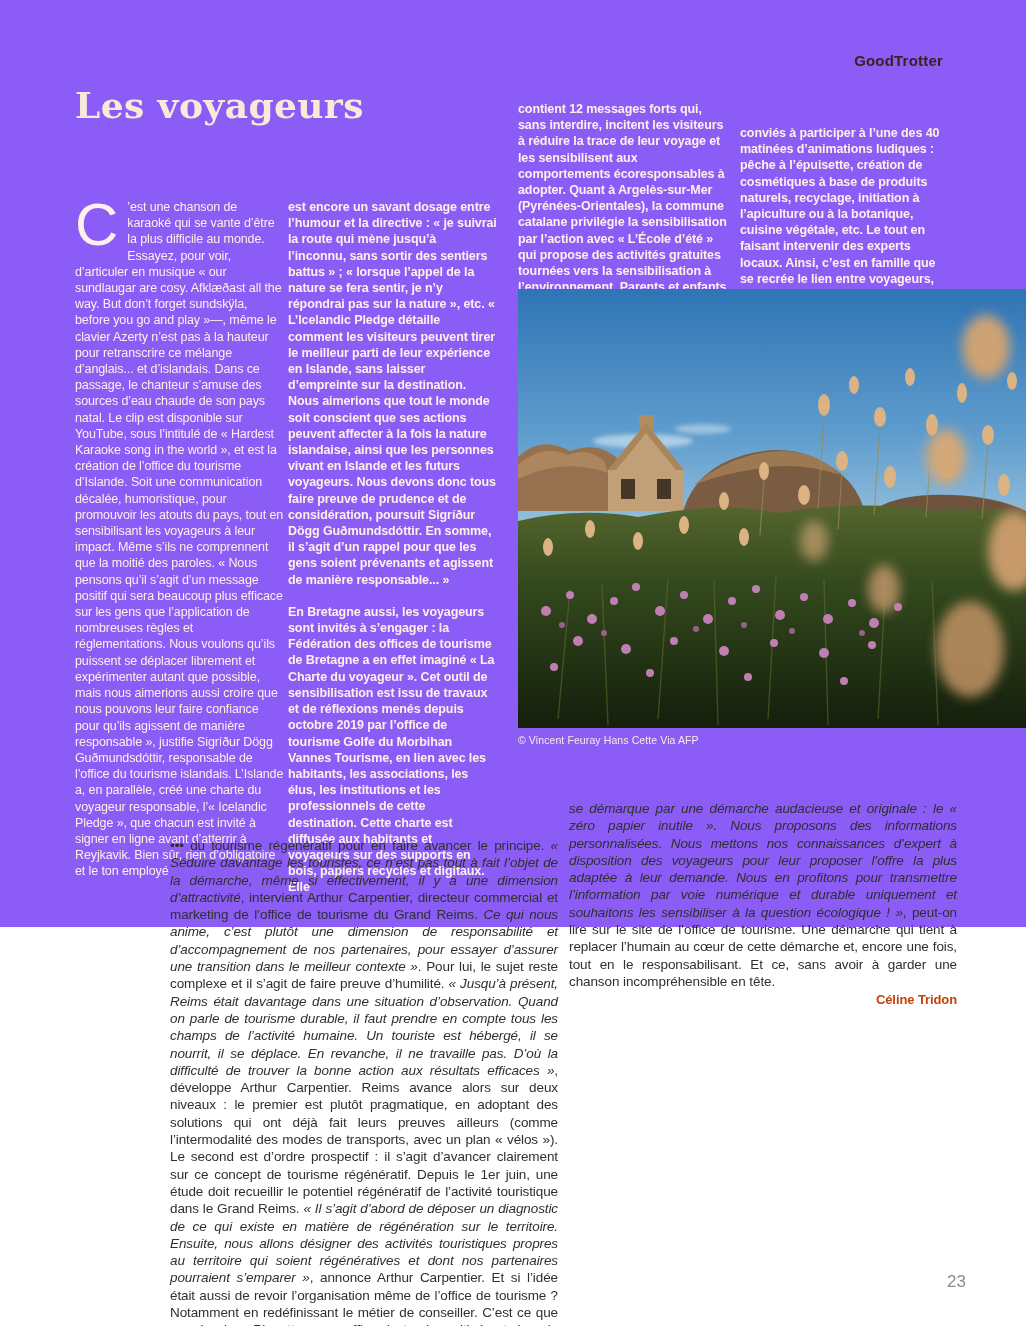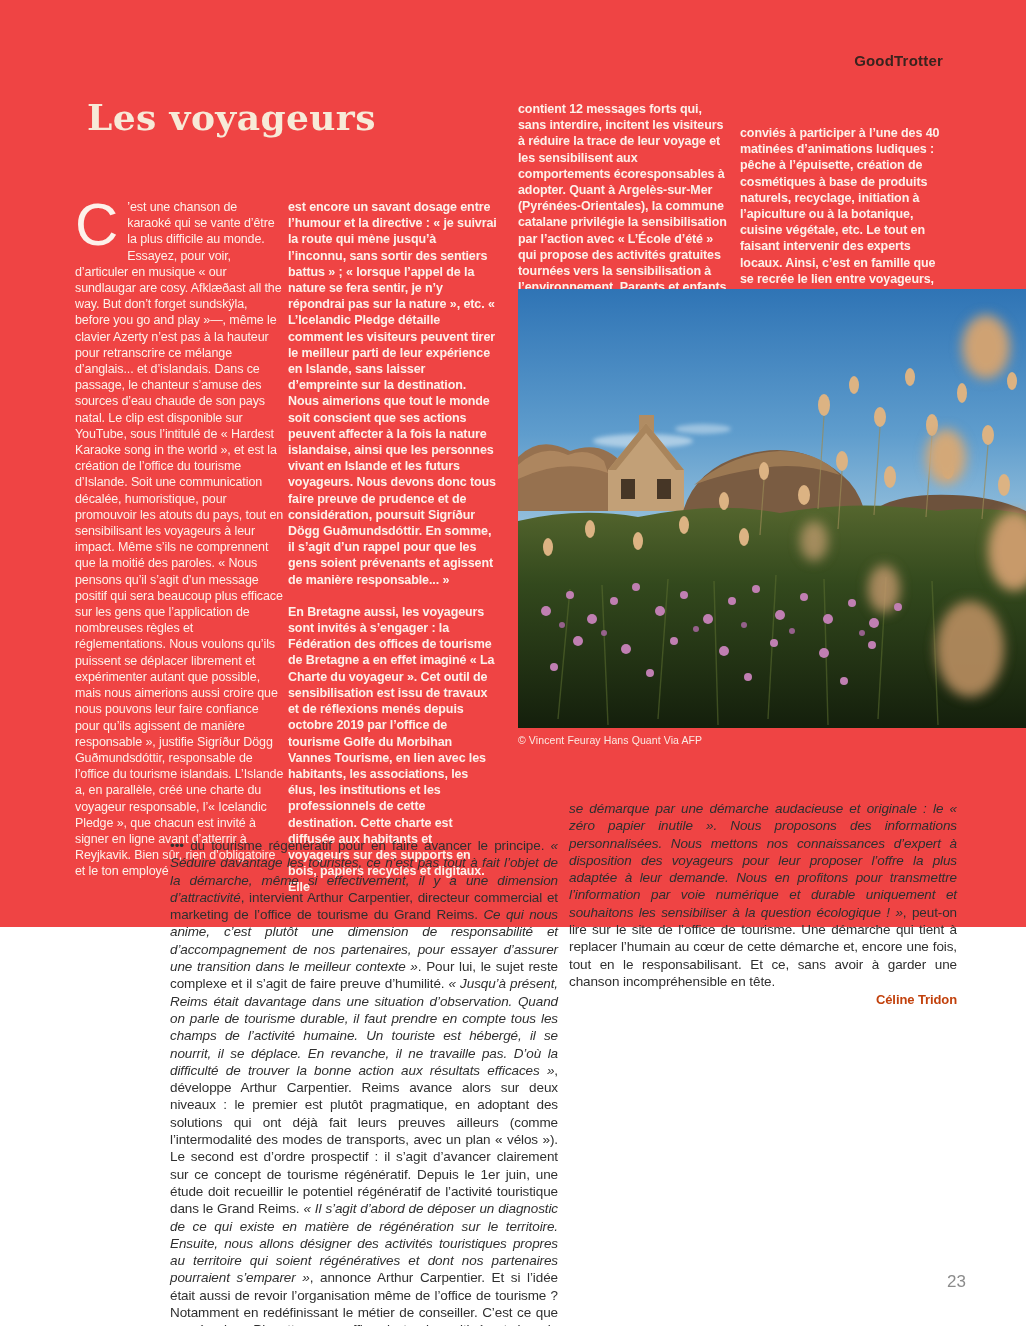--- a/index.html
+++ b/index.html
@@ -1,22 +1,22 @@
 <!DOCTYPE html>
 <html lang="fr"><head>
 <meta charset="utf-8">
 <style>
   html,body{margin:0;padding:0;background:#ffffff;}
   .page{position:relative;width:1026px;height:1326px;background:#ffffff;overflow:hidden;
         font-family:"Liberation Sans",sans-serif;}
   
-  .hero{position:absolute;left:0;top:0;width:1026px;height:927px;background:#ef4444;}
+  .hero{position:absolute;left:0;top:0;width:1026px;height:927px;background:#8b5cf6;}
   .brand{position:absolute;top:52px;right:83px;font-size:15px;font-weight:700;
          color:#3a231e;letter-spacing:.2px;}
-  .headline{position:absolute;left:75px;top:84px;margin:12px;font-family:"DejaVu Serif",serif;
+  .headline{position:absolute;left:75px;top:84px;margin:0;font-family:"DejaVu Serif",serif;
             font-weight:700;font-size:36px;line-height:43px;color:#f7ead8;letter-spacing:.4px;}
   .headline .line{display:block;}
   .hcol{position:absolute;width:209px;color:#fdf1ea;font-size:12.5px;line-height:16.2px;
         letter-spacing:-.1px;}
   .hcol p{margin:0 0 16px 0;font-weight:bold;}
   .col1{left:75px;top:199px;}
   .col2{left:288px;top:199px;}
   .col3{left:518px;top:101px;}
   .col4{left:740px;top:101px;margin-top:24px;}
   .dropcap{float:left;font-size:60px;line-height:46px;padding:3px 9px 0 0;color:#fdf1ea;}
@@ -187,21 +187,21 @@
           <circle cx="44" cy="336" r="3"></circle>
             <circle cx="86" cy="344" r="3"></circle>
             <circle cx="178" cy="340" r="3"></circle>
           <circle cx="226" cy="336" r="3"></circle>
             <circle cx="274" cy="342" r="3"></circle>
             <circle cx="344" cy="344" r="3"></circle>
         </g>
       </svg>
     </figure>
 
-    <figcaption class="caption">© Vincent Feuray Hans Quant Via AFP</figcaption>
+    <figcaption class="caption">© Vincent Feuray Hans Cette Via AFP</figcaption>
   </section>
 
   <section>
     <div class="cont-col colA"><span>••• </span><span>du tourisme régénératif pour en faire avancer le principe. </span><span style="font-style: italic;">« Séduire davantage les touristes, ce n’est pas tout à fait l’objet de la démarche, même si effectivement, il y a une dimension d’attractivité</span><span>, intervient Arthur Carpentier, directeur commercial et marketing de l’office de tourisme du Grand Reims. </span><span style="font-style: italic;">Ce qui nous anime, c’est plutôt une dimension de responsabilité et d’accompagnement de nos partenaires, pour essayer d’assurer une transition dans le meilleur contexte »</span><span>. Pour lui, le sujet reste complexe et il s’agit de faire preuve d’humilité. </span><span style="font-style: italic;">« Jusqu’à présent, Reims était davantage dans une situation d’observation. Quand on parle de tourisme durable, il faut prendre en compte tous les champs de l’activité humaine. Un touriste est hébergé, il se nourrit, il se déplace. En revanche, il ne travaille pas. D’où la difficulté de trouver la bonne action aux résultats efficaces »</span><span>, développe Arthur Carpentier. Reims avance alors sur deux niveaux : le premier est plutôt pragmatique, en adoptant des solutions qui ont déjà fait leurs preuves ailleurs (comme l’intermodalité des modes de transports, avec un plan « vélos »). Le second est d’ordre prospectif : il s’agit d’avancer clairement sur ce concept de tourisme régénératif. Depuis le 1er juin, une étude doit recueillir le potentiel régénératif de l’activité touristique dans le Grand Reims. </span><span style="font-style: italic;">« Il s’agit d’abord de déposer un diagnostic de ce qui existe en matière de régénération sur le territoire. Ensuite, nous allons désigner des activités touristiques propres au territoire qui soient régénératives et dont nos partenaires pourraient s’emparer »</span><span>, annonce Arthur Carpentier. Et si l’idée était aussi de revoir l’organisation même de l’office de tourisme ? Notamment en redéfinissant le métier de conseiller. C’est ce que suggère la « Pignotte », un office de tourisme itinérant dans le Médoc... et sans brochures. </span></div>
     <div class="cont-col colB">
       <div><span style="font-style: italic;">se démarque par une démarche audacieuse et originale : le « zéro papier inutile ». Nous proposons des informations personnalisées. Nous mettons nos connaissances d’expert à disposition des voyageurs pour leur proposer l’offre la plus adaptée à leur demande. Nous en profitons pour transmettre l’information par voie numérique et durable uniquement et souhaitons les sensibiliser à la question écologique ! »</span><span>, peut-on lire sur le site de l’office de tourisme. Une démarche qui tient à replacer l’humain au cœur de cette démarche et, encore une fois, tout en le responsabilisant. Et ce, sans avoir à garder une chanson incompréhensible en tête.</span></div>
       <div class="byline-author">Céline Tridon</div>
     </div>
     <div class="pagenum">23</div>
   </section>

